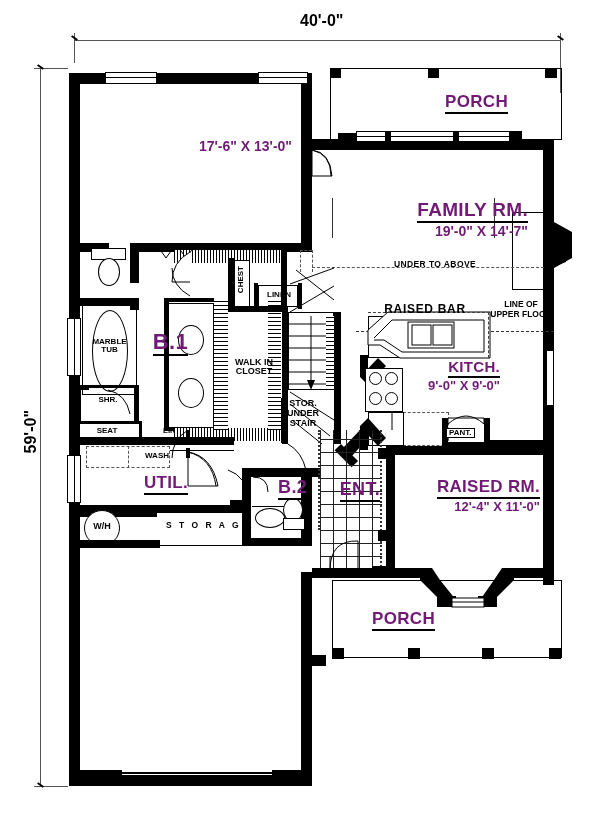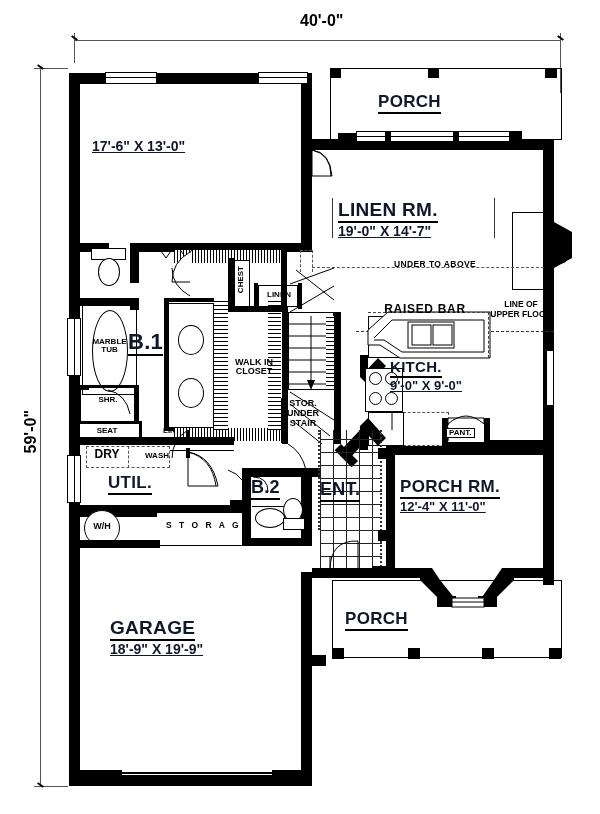--- a/index.html
+++ b/index.html
@@ -11,21 +11,21 @@
   #plan{
     position:relative;
     width:600px;
     height:814px;
     background:#ffffff;
     overflow:hidden;
   }
   
   .wall{position:absolute;background:#000;}
   .thin{position:absolute;background:#000;}
-  .rm{position:absolute;text-align:left;color:#0f172a;text-decoration:underline;}
+  .rm{position:absolute;text-align:right;color:#701a75;}
   .rm .nm{
     font-weight:bold;
     letter-spacing:.3px;
     border-bottom:2px solid #000;
     display:inline-block;
     line-height:1.05;
     padding-bottom:1px;
     white-space:nowrap;
   }
   .rm .dim{
@@ -331,21 +331,21 @@
   <svg class="ov">
     <path d="M448 418 L448 424 Q466 408 484 424 L484 418 Z" fill="#fff" stroke="#000" stroke-width="1"></path>
   </svg>
 
   <div class="dashed" style="left:448px;top:446px;width:96px;border-top:1px dashed #555;"></div>
 
   <div class="wall" style="left:490px;top:440px;width:54px;height:9px;"></div>
 
   <div class="outline nb" style="left:86px;top:446px;width:84px;height:22px;border:1px dashed #555;"></div>
   <div class="dashedv" style="left:128px;top:446px;height:22px;border-left:1px dashed #555;"></div>
-  <div class="lbl" style="left:88px;top:448px;width:38px;font-size:12px;">DRY</div>
+  <div class="lbl" style="left:88px;top:437px;width:38px;font-size:10px;">DRY</div>
   <div class="lbl" style="left:137px;top:452px;width:40px;font-size:8px;">WASH</div>
   <div class="thin" style="left:170px;top:450px;width:64px;height:1px;"></div>
   <div class="wall" style="left:170px;top:437px;width:64px;height:8px;"></div>
 
   <div class="outline" style="left:67px;top:455px;width:14px;height:48px;"></div>
   <div class="thin" style="left:74px;top:455px;width:1px;height:48px;"></div>
 
   <div class="wall" style="left:69px;top:508px;width:88px;height:9px;"></div>
   <div class="wall" style="left:80px;top:505px;width:160px;height:8px;"></div>
   <div class="wall" style="left:234px;top:505px;width:8px;height:8px;"></div>
@@ -431,21 +431,21 @@
 
   <div class="rm big" style="left:92px;top:138px;width:200px;">
     <span class="dim">17'-6" X 13'-0"</span>
   </div>
 
   <div class="rm med" style="left:378px;top:93px;width:130px;">
     <span class="nm">PORCH</span>
   </div>
 
   <div class="rm big" style="left:338px;top:200px;width:190px;">
-    <span class="nm">LINEN RM.</span>
+    <span class="nm">FAMILY RM.</span>
     <span class="dim">19'-0" X 14'-7"</span>
   </div>
   <div class="lbl" style="left:370px;top:260px;width:130px;font-size:8.5px;letter-spacing:.4px;">UNDER TO ABOVE</div>
 
   <div class="lbl" style="left:380px;top:303px;width:90px;font-size:12px;letter-spacing:.7px;">RAISED BAR</div>
   <div class="lbl" style="left:478px;top:300px;width:86px;font-size:8.5px;line-height:1.15;">
     <span>LINE OF</span><br>
     <span>UPPER FLOOR</span>
   </div>
 
@@ -461,26 +461,22 @@
 
   <div class="rm sm" style="left:251px;top:478px;width:56px;">
     <span class="nm" style="font-size:18px;">B.2</span>
   </div>
 
   <div class="rm sm" style="left:320px;top:480px;width:60px;">
     <span class="nm" style="font-size:18px;">ENT.</span>
   </div>
 
   <div class="rm med" style="left:400px;top:478px;width:140px;">
-    <span class="nm">PORCH RM.</span>
+    <span class="nm">RAISED RM.</span>
     <span class="dim">12'-4" X 11'-0"</span>
   </div>
 
   <div class="rm med" style="left:345px;top:610px;width:90px;">
     <span class="nm">PORCH</span>
   </div>
 
-  <div class="rm big" style="left:110px;top:618px;width:160px;">
-    <span class="nm">GARAGE</span>
-    <span class="dim">18'-9" X 19'-9"</span>
-  </div>
 
 </div>
 
 </body></html>

